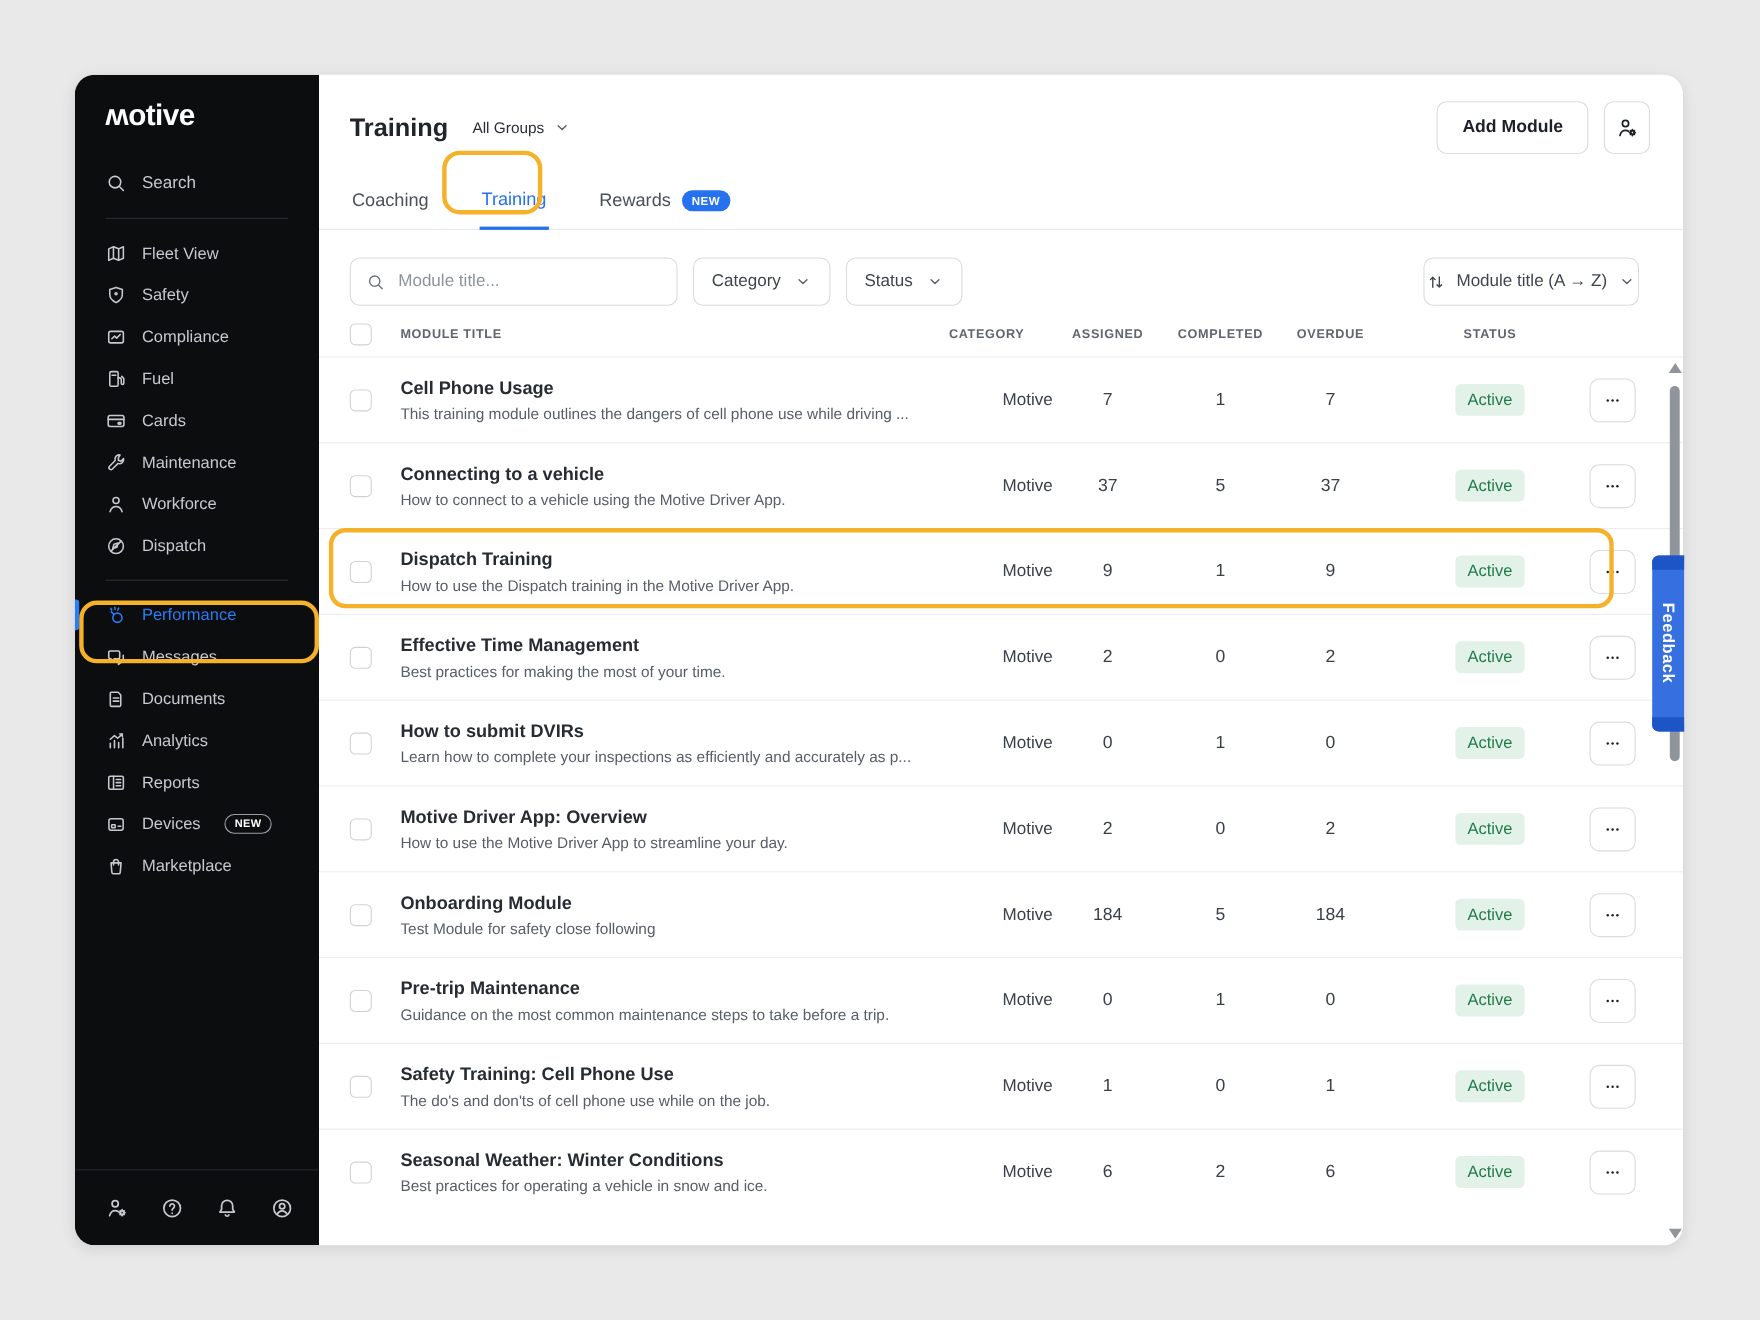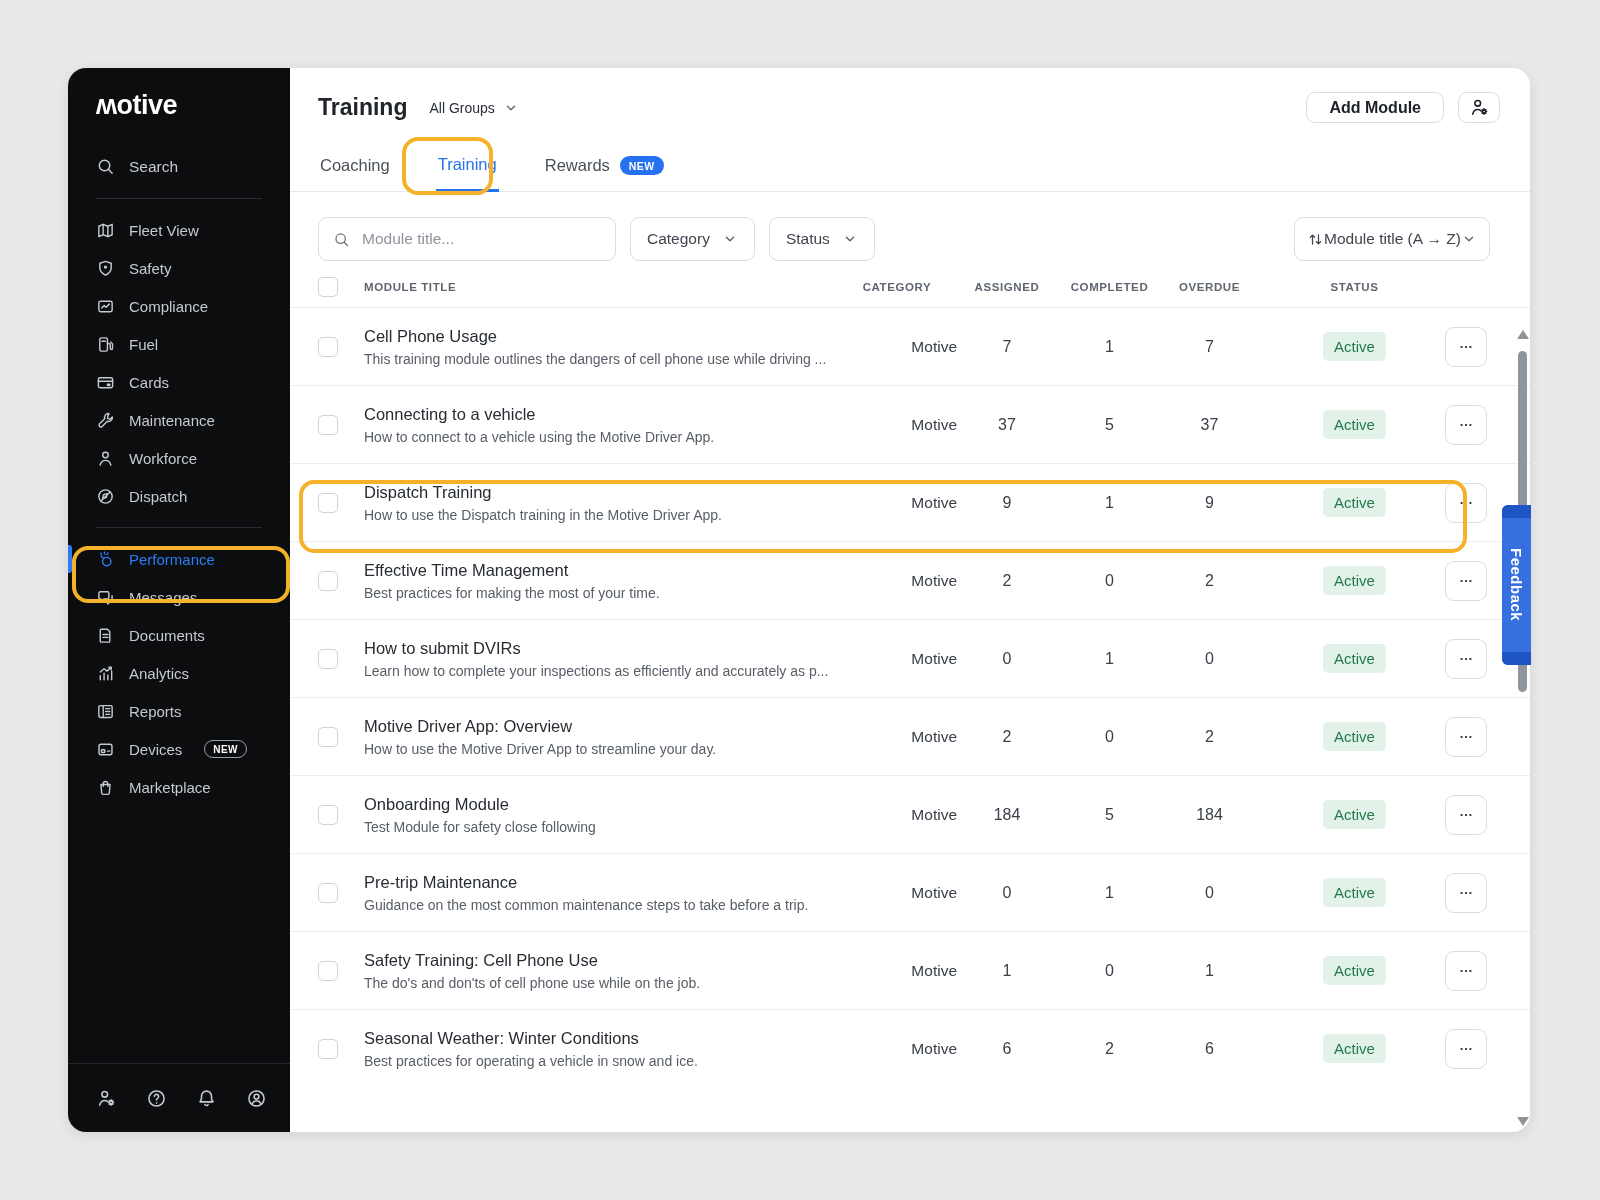--- a/index.html
+++ b/index.html
@@ -36,55 +36,55 @@
   
   .main{position:relative;flex:1;background:#fff;}
   .title-row{display:flex;align-items:center;padding:24px 30px 0 28px;}
   .page-title{font-size:23px;font-weight:700;color:var(--ink);}
   .group-select{display:flex;align-items:center;gap:8px;margin-left:22px;cursor:pointer;
     font-size:14px;color:#2a2f37;}
   .chev{display:inline-flex;width:16px;height:16px;color:#565c66;}
   .chev svg{width:100%;height:100%;}
   .spacer{flex:1;}
   .btn{display:inline-flex;align-items:center;justify-content:center;background:#fff;
-    border:1px solid var(--border);border-radius:9px;height:31px;cursor:pointer;}
+    border:1px solid var(--border);border-radius:9px;height:48px;cursor:pointer;}
   .btn-add{padding:0 22px;font-size:16px;font-weight:700;color:#1d2127;}
   .btn-icon{width:42px;margin-left:14px;color:#1d2127;}
   .btn-icon .ic{width:21px;height:21px;}
   
   .tabs{display:flex;gap:44px;margin-top:24px;padding:0 28px;border-bottom:1px solid #e6e8eb;}
   .tab{padding:8px 2px 15px;font-size:16.5px;color:#4a505a;cursor:pointer;display:flex;align-items:center;gap:10px;}
   .tab.active{color:var(--accent);border-bottom:3px solid var(--accent);margin-bottom:-1px;}
   .badge-new{background:var(--accent);color:#fff;font-size:10.5px;font-weight:700;
     border-radius:11px;padding:3.5px 9px;letter-spacing:.4px;}
   
   .filter-row{display:flex;align-items:center;margin-top:25px;padding:0 40px 0 28px;}
   .search-box{display:flex;align-items:center;gap:10px;width:268px;height:42px;
     border:1px solid var(--border);border-radius:9px;padding:0 14px;color:#8d939c;}
   .search-box .ic{width:17px;height:17px;color:#6c727c;}
   .search-box input{border:none;outline:none;flex:1;font-size:15.5px;color:#2a2f37;
     font-family:Liberation Sans, sans-serif;background:transparent;}
   .search-box input::placeholder{color:#8d939c;}
   .select-btn{display:flex;align-items:center;gap:12px;height:42px;border:1px solid var(--border);
     border-radius:9px;padding:0 16px;margin-left:14px;font-size:15.5px;color:#3f454e;cursor:pointer;}
-  .sort-btn{margin-left:auto;display:flex;align-items:center;height:42px;
-    border:1px solid var(--border);border-radius:9px;padding:0 12px;font-size:15.5px;color:#3f454e;cursor:pointer;}
+  .sort-btn{margin-left:auto;display:flex;align-items:center;gap:10px;height:42px;
+    border:1px solid var(--border);border-radius:9px;padding:0 2px;font-size:15.5px;color:#3f454e;cursor:pointer;}
   .sort-btn .ic{width:17px;height:17px;color:#3f454e;}
   
   .grid{display:grid;grid-template-columns:46px 1fr 120px 100px 105px 95px 40px 115px 75px;
     align-items:center;}
   .thead{margin-top:16px;padding:0 43px 10px 28px;font-size:11.5px;font-weight:700;
     color:#5f6670;letter-spacing:.6px;}
   .thead .c{text-align:center;}
   .rows{border-top:1px solid var(--line);}
   .row{position:relative;height:77px;border-bottom:1px solid var(--line);
     padding:0 43px 0 28px;cursor:pointer;}
   .row:last-child{border-bottom:none;}
   .checkbox{width:18px;height:18px;border:1.5px solid #cfd3d9;border-radius:5px;background:#fff;cursor:pointer;}
-  .cell-title .t{font-size:16.5px;font-weight:400;color:#272c33;margin-bottom:5px;}
+  .cell-title .t{font-size:16.5px;font-weight:700;color:#272c33;margin-bottom:5px;}
   .cell-title .d{font-size:14px;color:var(--sub);}
   .cell-cat{font-size:15.5px;color:#3a4049;text-align:right;}
   .cell-num{font-size:16px;color:#3a4049;text-align:center;}
   .cell-status{display:flex;justify-content:center;text-align:right;}
   .status-badge{background:var(--badge-bg);color:var(--badge-fg);font-size:15px;
     padding:6px 11px;border-radius:5px;}
   .cell-action{display:flex;justify-content:flex-end;}
   .action-btn{width:42px;height:40px;border:1px solid var(--border);border-radius:9px;
     background:#fff;display:flex;align-items:center;justify-content:center;cursor:pointer;color:#1d2127;}
   .action-btn .ic{width:16px;height:16px;}

